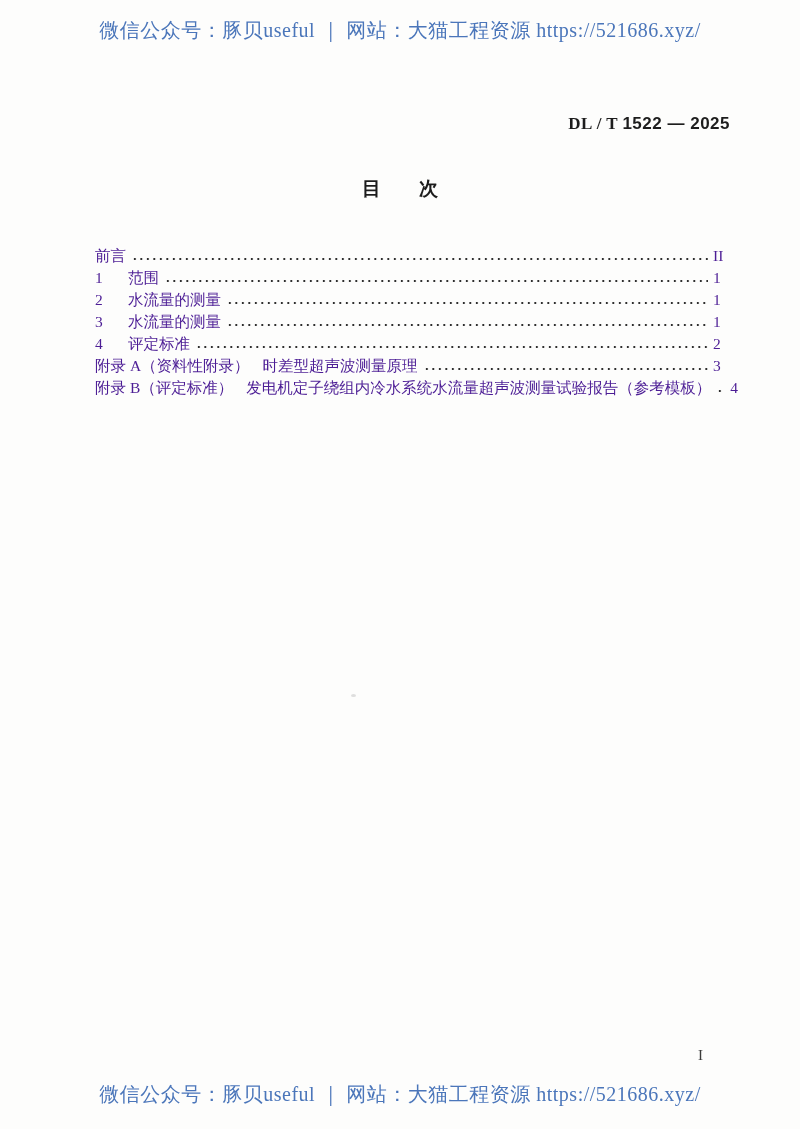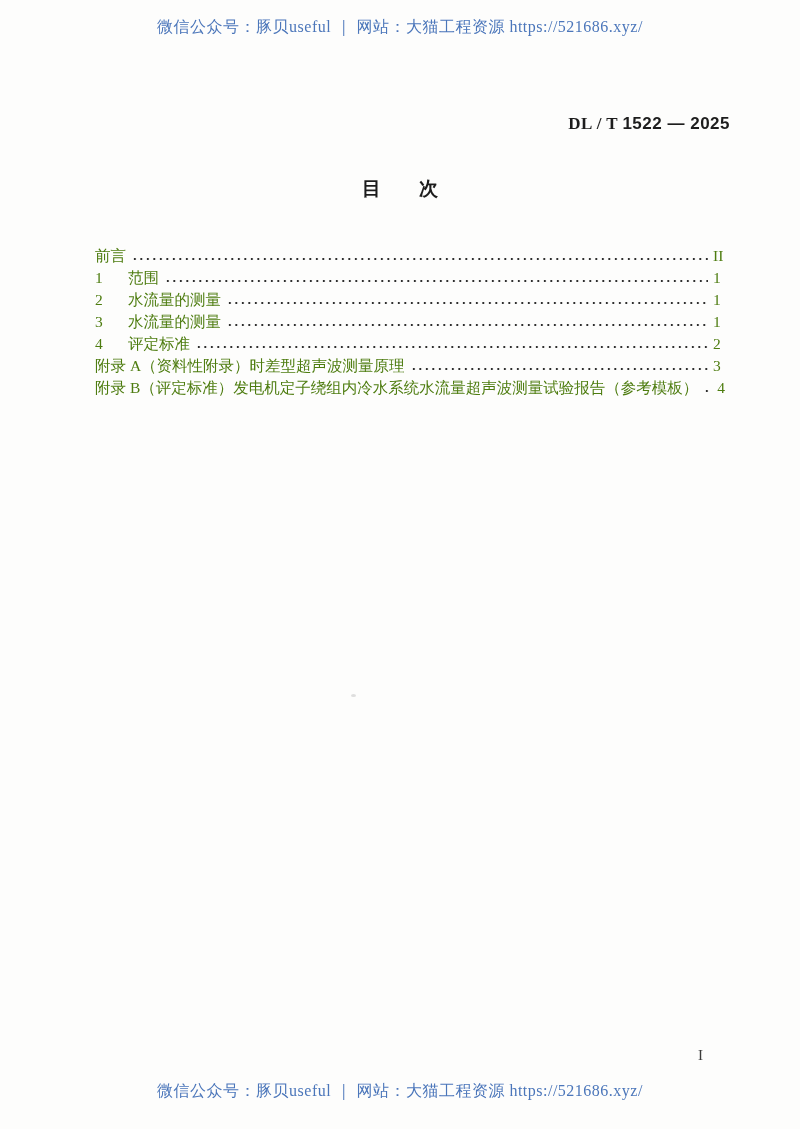--- a/index.html
+++ b/index.html
@@ -18,21 +18,21 @@
     overflow: hidden;
   }
 
   
   .watermark {
     position: absolute;
     left: 0;
     width: 100%;
     text-align: center;
     color: #4b76ba;
-    font-size: 16px;
+    font-size: 20px;
     letter-spacing: 0.5px;
     font-family: "Liberation Serif", "DejaVu Serif", serif;
   }
   .watermark.top { top: 17px; }
   .watermark.bottom { top: 1081px; }
 
   
   .std-code {
     position: absolute;
     top: 114px;
@@ -64,35 +64,36 @@
     color: #1c1c1c;
   }
 
   
   .toc {
     position: absolute;
     left: 95px;
     top: 245px;
     width: 632px;
     font-size: 15.5px;
-    color: #4d7c0f;
+    color: #4c1d95;
   }
   .toc-row {
     display: flex;
     align-items: baseline;
     height: 22px;
     line-height: 22px;
     white-space: nowrap;
   }
   .entry-num {
     flex: none;
     width: 33px;
   }
   .entry-prefix {
     flex: none;
+    margin-right: 13px;
   }
   .entry-title {
     flex: none;
   }
   .leader {
     flex: 1 1 auto;
     min-width: 8px;
     align-self: stretch;
     height: 22px;
     margin-left: 6px;

